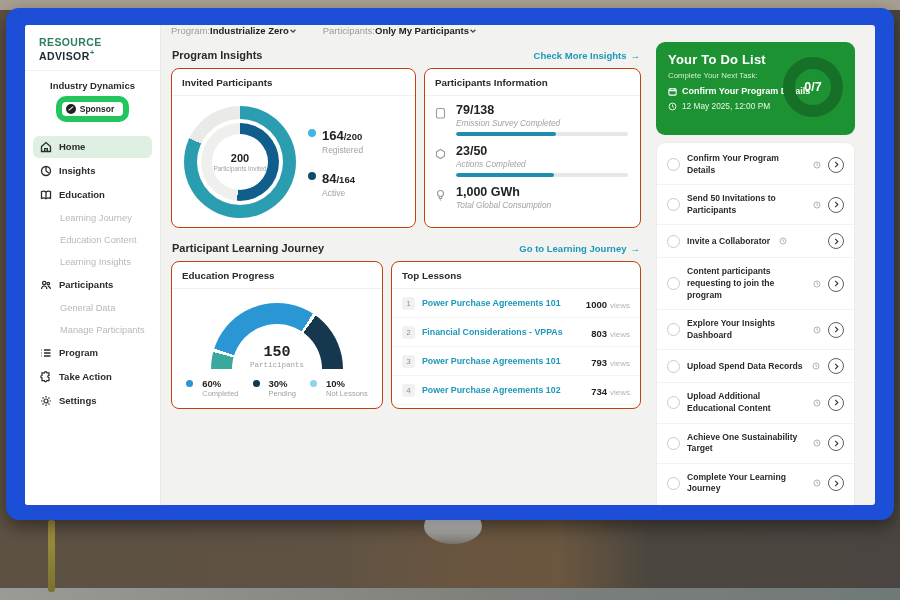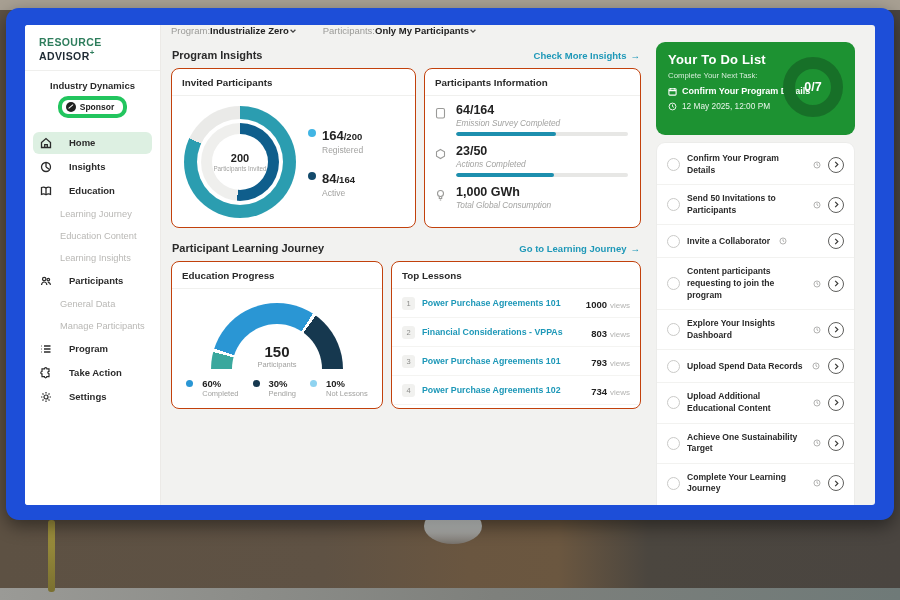--- a/index.html
+++ b/index.html
@@ -17,26 +17,26 @@
   .screen { position:absolute; left:19px; top:17px; width:850px; height:480px; background:#f2f2f0; border-radius:3px; overflow:hidden; display:flex; }
 
   
   .sidebar { width:136px; background:#ffffff; border-right:1px solid #eceae7; flex-shrink:0; }
   .logo { padding:11px 12px 8px 14px; border-bottom:1px solid #efefed; font-size:10.5px; font-weight:800; letter-spacing:.4px; }
   .logo .brand1 { color:#2e7d5c; }
   .logo .brand2 { color:#1e2a33; }
   .logo .plus { color:#2e7d5c; font-size:8px; vertical-align:super; }
   .org-block { text-align:center; padding:9px 6px 10px; }
   .org-name { font-size:9.5px; font-weight:700; color:#2b2b2b; }
-  .sponsor-pill { display:inline-flex; align-items:center; gap:4px; margin-top:5px; border:4px solid #22c55e; border-radius:10px; padding:2px 9px 2px 4px; background:#fff; }
+  .sponsor-pill { display:inline-flex; align-items:center; gap:4px; margin-top:5px; border:6px solid #22c55e; border-radius:10px; padding:2px 9px 2px 4px; background:#fff; }
   .sponsor-ico { width:10px; height:10px; border-radius:50%; background:#222; position:relative; }
   .sponsor-ico::after { content:""; position:absolute; left:2px; top:4.2px; width:6px; height:1.4px; background:#fff; transform:rotate(-40deg); border-radius:1px; }
   .sponsor-label { font-size:8.5px; font-weight:700; color:#222; }
   .nav { padding:2px 8px; }
-  .nav-item { display:flex; align-items:center; gap:17px; padding:5px 7px; margin:2px 0; border-radius:6px; font-size:9.5px; font-weight:700; color:#2b2b2b; cursor:pointer; }
+  .nav-item { display:flex; align-items:center; gap:7px; padding:5px 7px; margin:2px 0; border-radius:6px; font-size:9.5px; font-weight:700; color:#2b2b2b; cursor:pointer; }
   .nav-item.active { background:#ddf0e2; }
   .nav-item.sub { color:#b9b8b5; font-weight:400; padding-left:27px; font-size:9.3px; }
   .nav-item svg { flex-shrink:0; }
 
   
   .main { width:489px; flex-shrink:0; padding:0 9px 0 10px; }
   .welcome { font-size:19px; font-weight:800; color:#1b1b1b; letter-spacing:.2px; margin:17px 0 7px; }
   .filters { display:flex; align-items:center; gap:26px; margin-bottom:13px; }
   .filter { display:flex; align-items:center; font-size:9.5px; }
   .filter .flabel { color:#9b9b98; }
@@ -75,21 +75,21 @@
   .info-cap { font-size:8.3px; color:#a2a2a0; margin:1px 0 4px;font-style:italic; }
   .bar { height:4px; border-radius:2px; background:#e7e7e5; overflow:hidden; }
   .bar-fill { height:100%; border-radius:2px; background:#1d8fae; }
 
   
   .card-edu { width:212px; height:148px; }
   .edu-body { padding:8px 10px 0; display:flex; flex-direction:column; align-items:center; }
   .gauge { width:132px; height:66px; position:relative; overflow:hidden; margin-top:6px; }
   .gauge-disc { position:absolute; left:0; top:0; width:132px; height:132px; border-radius:50%; }
   .gauge-hole { position:absolute; left:21px; top:21px; width:90px; height:90px; border-radius:50%; background:#fff; }
-  .gauge-text { position:absolute; left:0; right:0; bottom:0; text-align:center; }
+  .gauge-text { position:absolute; left:0; right:0; bottom:0; text-align:center;font-family:Liberation Mono, monospace; }
   .gauge-text .gv { font-size:15px; font-weight:800; color:#222; }
   .gauge-text .gl { font-size:7.5px; color:#a2a2a0; }
   .glegend { display:flex; gap:14px; margin-top:9px; width:100%; justify-content:center; }
   .gleg-item { display:flex; gap:9px; align-items:flex-start; }
   .gleg-dot { width:7px; height:7px; border-radius:50%; margin-top:2px; }
   .gleg-pct { font-size:9.5px; font-weight:800; color:#222; }
   .gleg-cap { font-size:7.5px; color:#a2a2a0; }
 
   
   .card-lessons { flex:1; height:148px; }
@@ -278,21 +278,21 @@
           <div class="card-title">Participants Information</div>
           <div class="info-body">
             <div class="info-row">
               <div class="info-ico">
                 <svg width="11" height="12" viewBox="0 0 11 12" fill="none" stroke="#9a9a98" stroke-width="1.1">
                     <rect x="1.5" y="1.5" width="8" height="9.5" rx="1.5"></rect>
                     <path d="M4 1.5 h3"></path>
                   </svg>
               </div>
               <div class="info-main">
-                <div class="info-val">64/164</div>
+                <div class="info-val">79/138</div>
                 <div class="info-cap">Emission Survey Completed</div>
                 <div class="bar">
                     <div class="bar-fill" style="width: 58%;"></div>
                   </div>
               </div>
             </div>
             <div class="info-row">
               <div class="info-ico">
                 <svg width="11" height="12" viewBox="0 0 11 12" fill="none" stroke="#9a9a98" stroke-width="1.1">
                     <path d="M5.5 1.5 L9.5 3.8 V8.2 L5.5 10.5 L1.5 8.2 V3.8 Z"></path>

